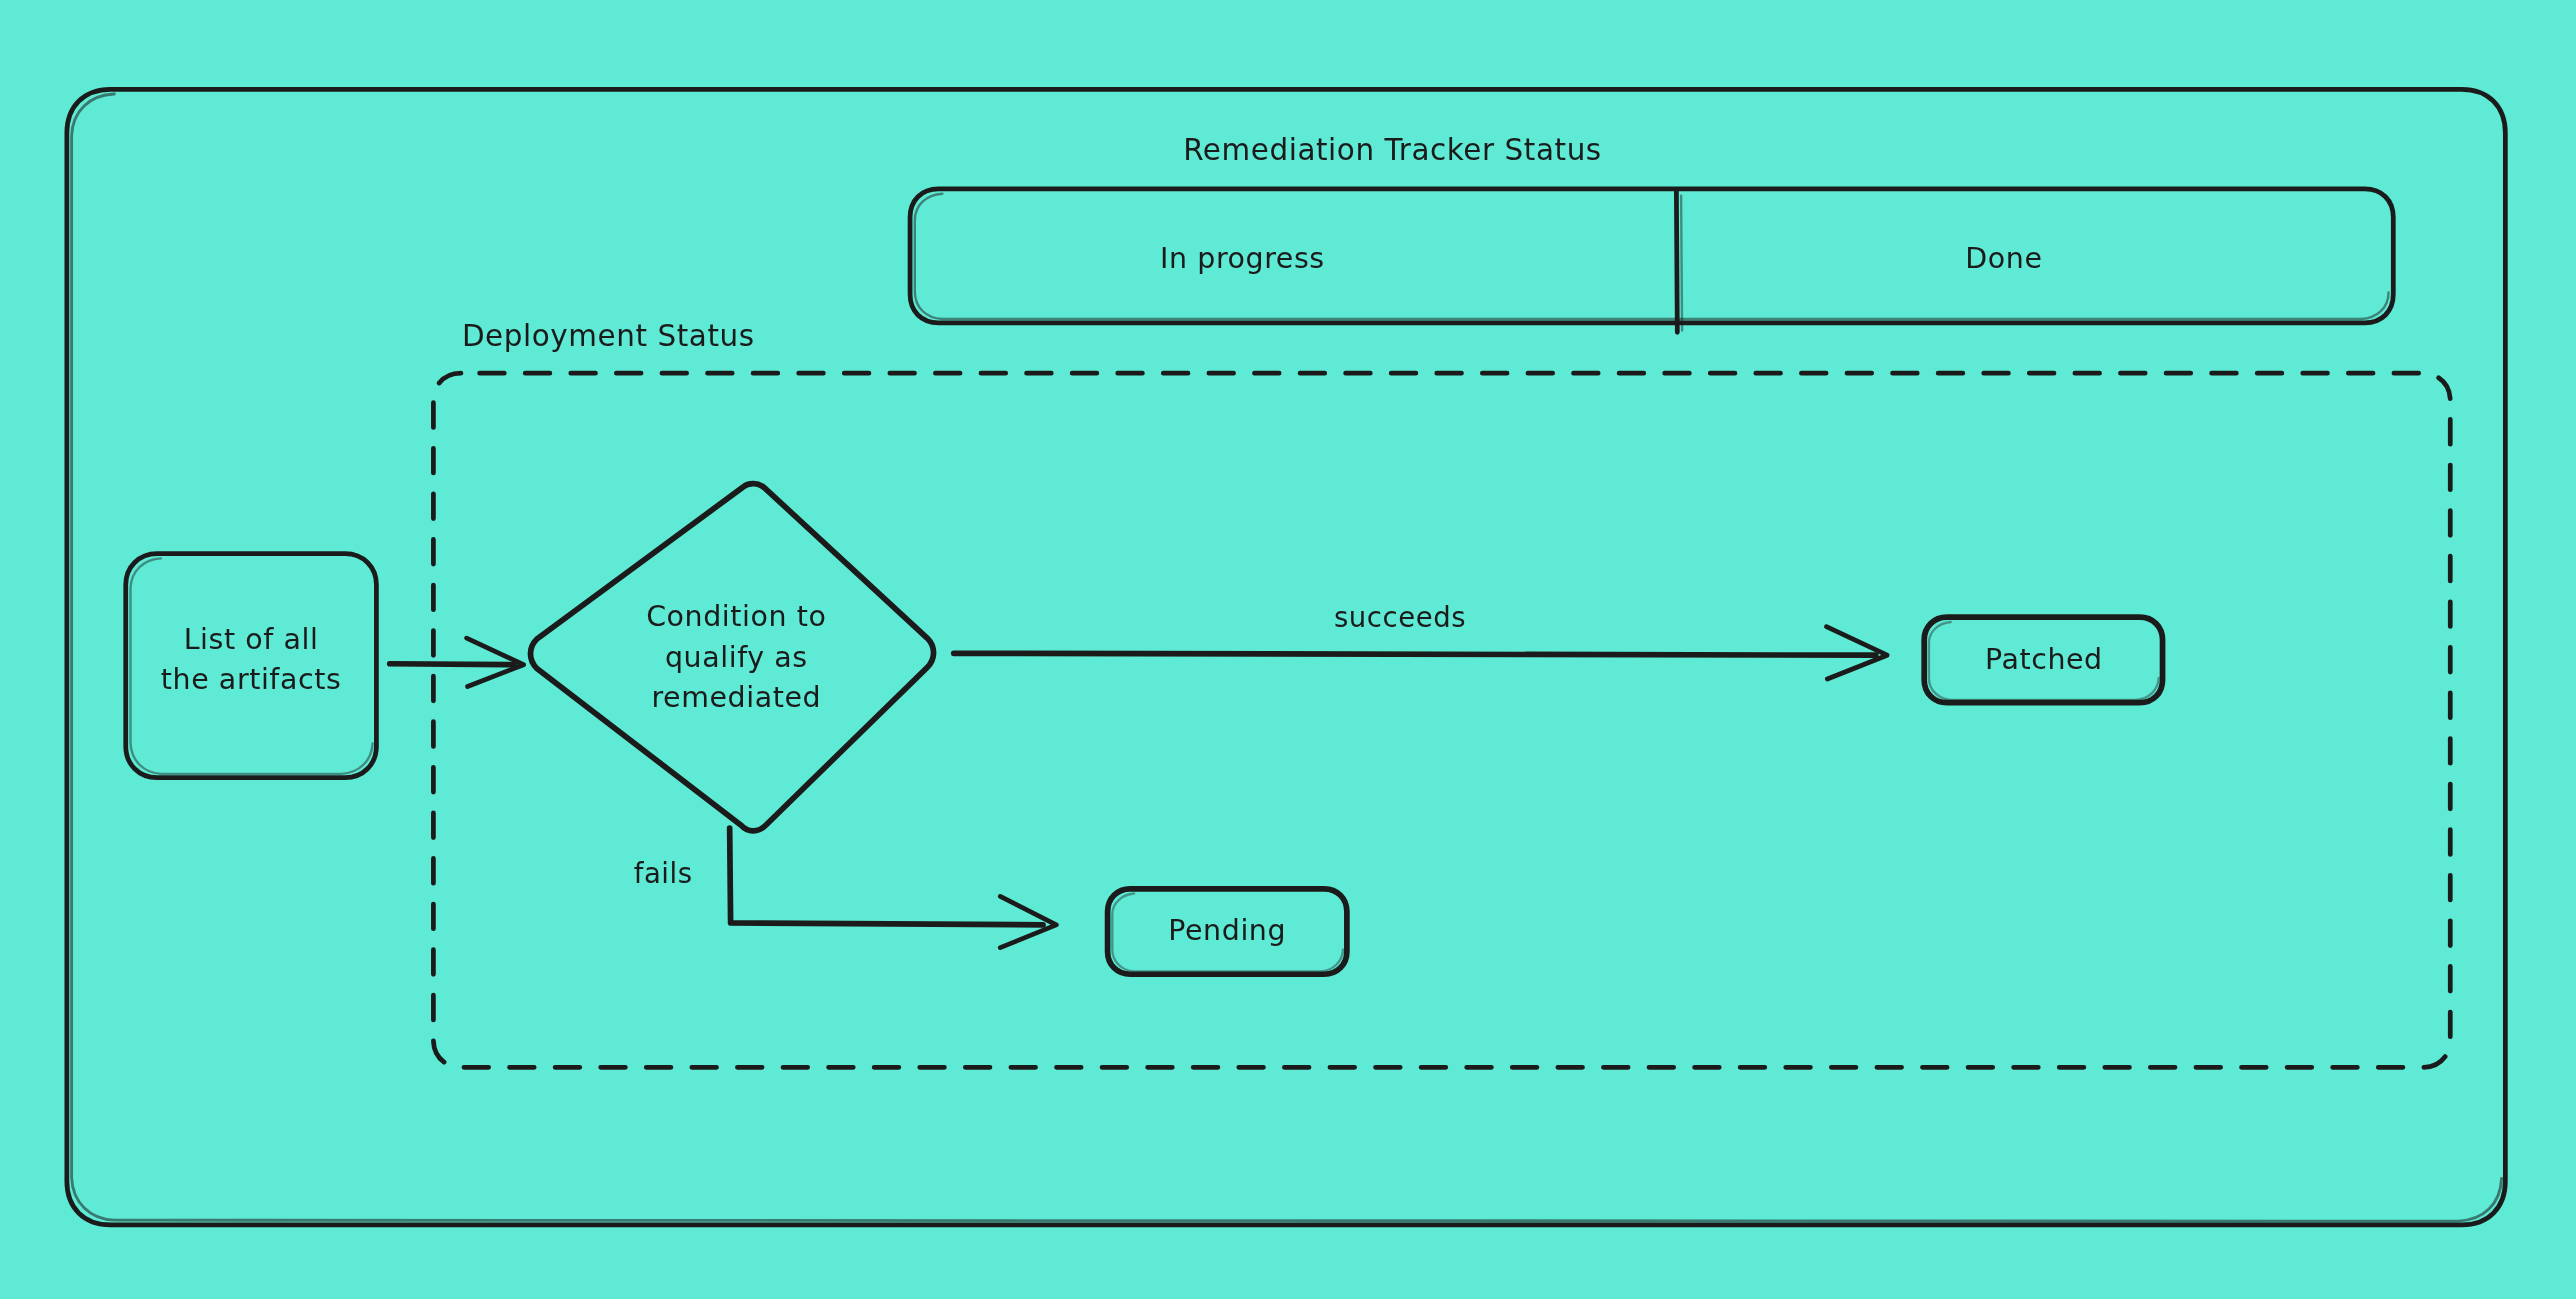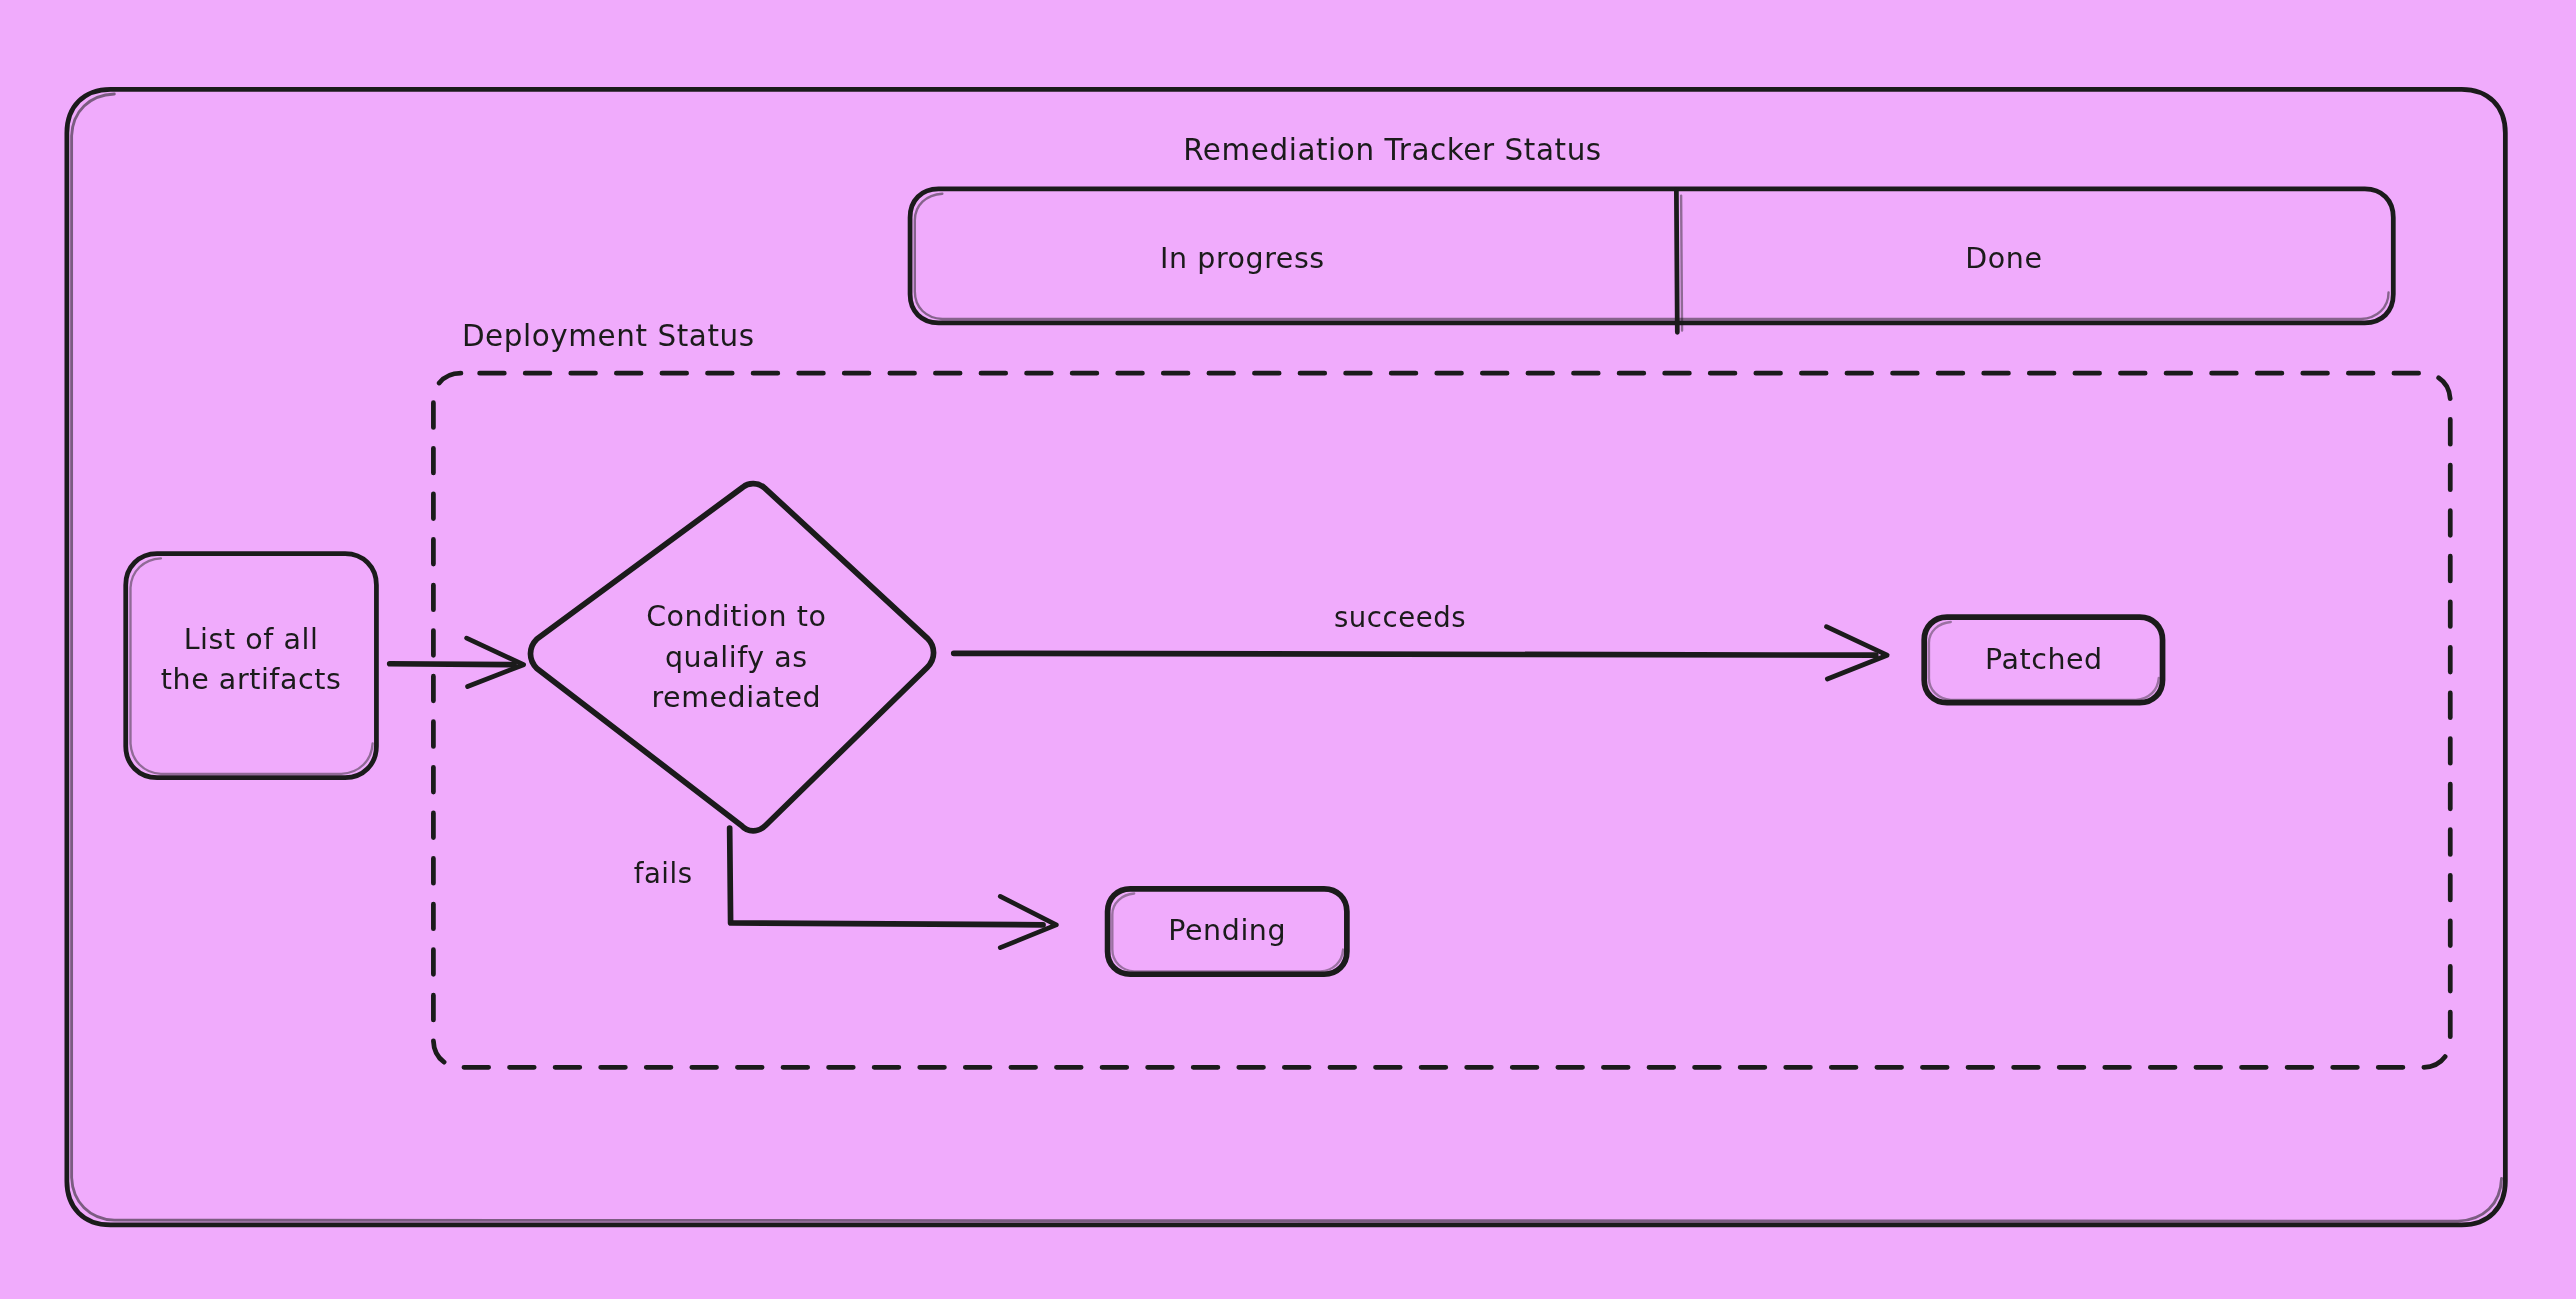--- a/index.html
+++ b/index.html
@@ -11,21 +11,21 @@
   body {
     width: 2576px;
     height: 1299px;
     overflow: hidden;
     font-family: "DejaVu Sans", sans-serif;
   }
   #canvas {
     position: relative;
     width: 2576px;
     height: 1299px;
-    background: #f0abfc;
+    background: #5eead4;
   }
   #diagram-svg {
     position: absolute;
     left: 0;
     top: 0;
     width: 2576px;
     height: 1299px;
   }
   .hand-text {
     font-family: "DejaVu Sans", sans-serif;

